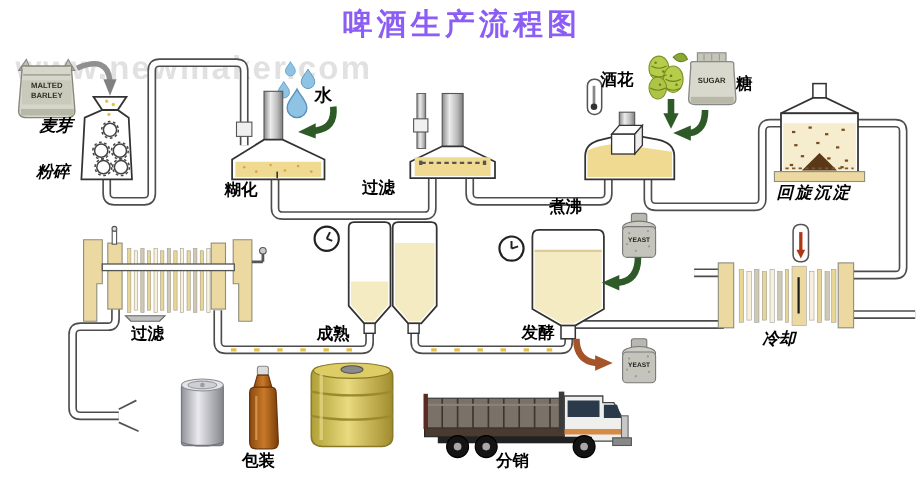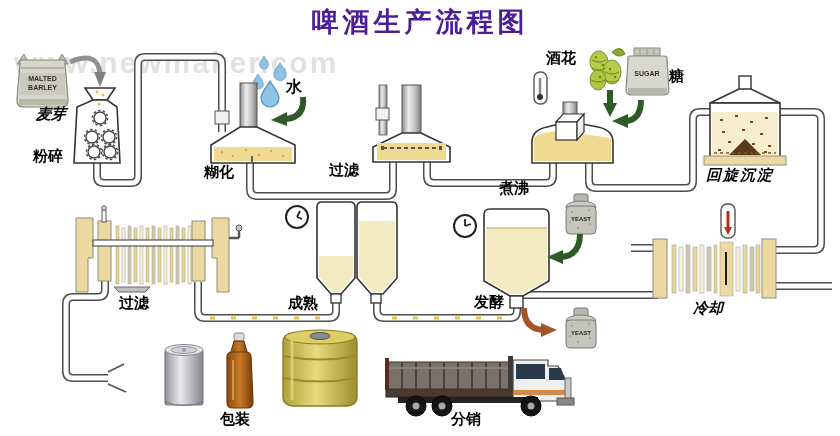--- a/index.html
+++ b/index.html
@@ -1,20 +1,20 @@
 <!DOCTYPE html>
 <html><head>
 <meta charset="utf-8">
 <style>
   html,body{margin:0;padding:0;background:#fff;}
   #stage{position:relative;width:840px;height:436px;background:#ffffff;overflow:hidden;
          font-family:"Liberation Sans",sans-serif;}
   #stage svg{position:absolute;left:0;top:0;z-index:1;}
   .title{position:absolute;left:0;right:0;top:4px;text-align:center;z-index:3;
-         font:bold 27px "Liberation Sans",sans-serif;color:#4c1d95;letter-spacing:4px;}
+         font:bold 27px "Liberation Sans",sans-serif;color:#8b5cf6;letter-spacing:4px;}
   .watermark{position:absolute;left:14px;top:46px;z-index:0;white-space:nowrap;
          font:bold 30px "Liberation Sans",sans-serif;color:#c9c9c9;opacity:.55;letter-spacing:2px;}
   .lbl{position:absolute;z-index:3;white-space:nowrap;
        font:bold 15px "Liberation Sans",sans-serif;color:#000;}
   .lbl-big{font-size:16px;}
   .sacktext{position:absolute;z-index:3;text-align:center;white-space:pre-line;
        font:bold 7px "Liberation Sans",sans-serif;color:#2e2e24;line-height:9px;}
   .tinytext{position:absolute;z-index:3;text-align:center;
        font:bold 6px "Liberation Sans",sans-serif;color:#222;}
   
@@ -425,26 +425,26 @@
 
   <div class="title">啤酒生产流程图</div>
 
   <div class="sacktext" style="left:21px;top:74px;width:43px;">MALTED
 BARLEY</div>
   <div class="sacktext" style="left:627px;top:69px;width:40px;">SUGAR</div>
   <div class="tinytext" style="left:566px;top:216px;width:30px;">YEAST</div>
   <div class="tinytext" style="left:566px;top:330px;width:30px;">YEAST</div>
 
   <div class="lbl" style="left:36px;top:105px;font-style:italic;">麦芽</div>
-  <div class="lbl" style="left:33px;top:147px;">粉碎</div>
+  <div class="lbl" style="left:33px;top:147px;font-style:italic;">粉碎</div>
   <div class="lbl" style="left:204px;top:163px;text-align:right;">糊化</div>
   <div class="lbl lbl-big" style="left:286px;top:77px;">水</div>
   <div class="lbl" style="left:329px;top:161px;">过滤</div>
   <div class="lbl" style="left:499px;top:159px;margin-top:20px;">煮沸</div>
-  <div class="lbl" style="left:546px;top:49px;text-align:right;">酒花</div>
+  <div class="lbl" style="left:546px;top:63px;text-align:right;">酒花</div>
   <div class="lbl" style="left:669px;top:67px;">糖</div>
   <div class="lbl" style="left:706px;top:166px;letter-spacing:2px;font-style:italic;">回旋沉淀</div>
   <div class="lbl" style="left:693px;top:299px;font-style:italic;">冷却</div>
   <div class="lbl" style="left:474px;top:293px;">发酵</div>
   <div class="lbl" style="left:288px;top:294px;">成熟</div>
   <div class="lbl" style="left:119px;top:294px;">过滤</div>
   <div class="lbl" style="left:220px;top:410px;">包装</div>
   <div class="lbl" style="left:451px;top:410px;">分销</div>
 </div>
 

